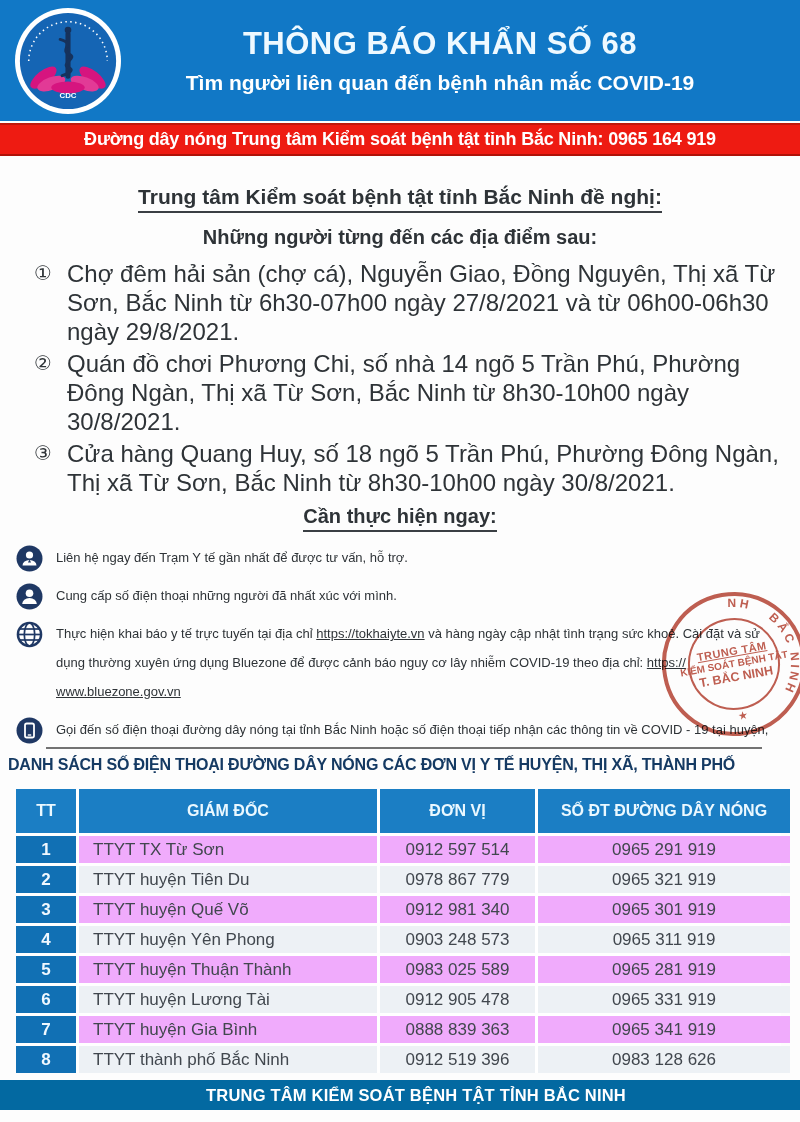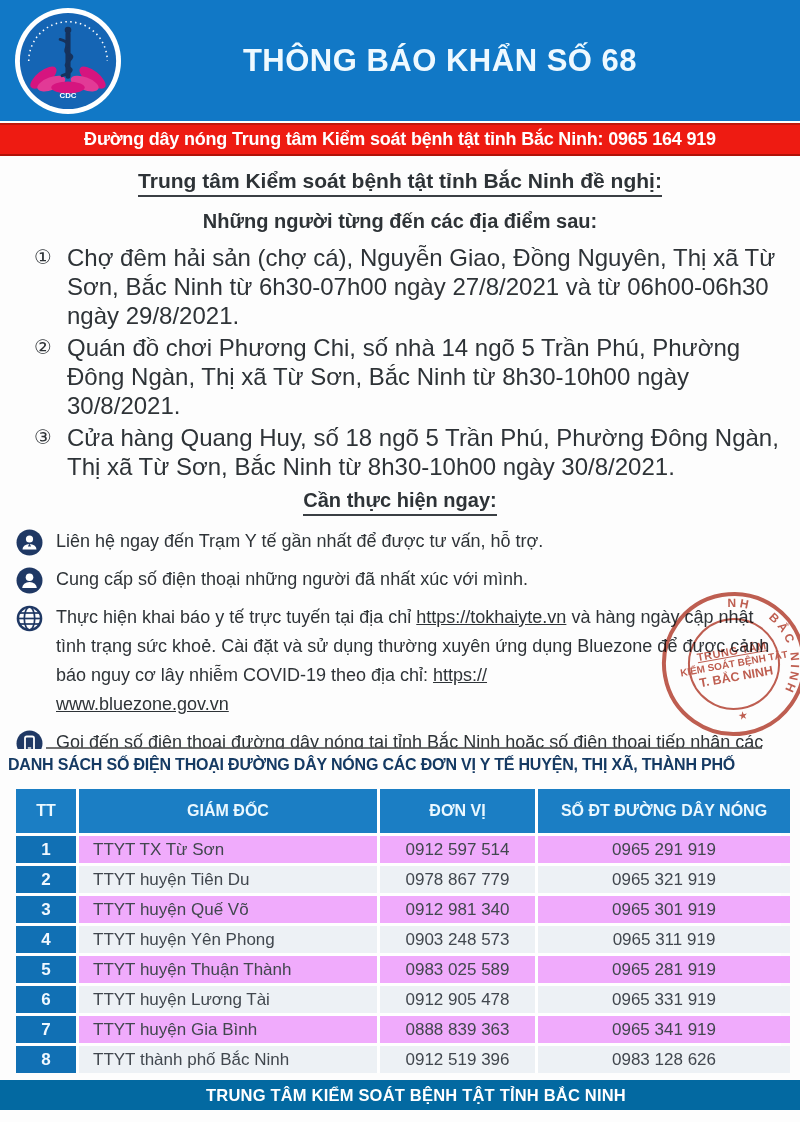--- a/index.html
+++ b/index.html
@@ -17,31 +17,31 @@
   
   .hotline{position:absolute;top:123px;left:0;right:0;height:33px;background:#ee1b12;
     border-top:2px solid #c0170c;border-bottom:2px solid #b01208;box-sizing:border-box;
     display:flex;align-items:center;justify-content:center;}
   .hotline span{color:#ffffff;font-size:18px;font-weight:bold;letter-spacing:-.2px;white-space:nowrap;}
 
   
   .content{position:absolute;top:157px;left:0;right:0;height:592px;overflow:hidden;color:#2e3337;}
   .center-heading{text-align:center;}
   .center-heading .u{display:inline-block;font-weight:bold;border-bottom:2px solid #3a3f44;padding-bottom:2px;}
-  .h-request{margin-top:12px;font-size:21px;text-align:center;}
+  .h-request{margin-top:28px;font-size:21px;text-align:center;}
   .h-locations{margin-top:13px;font-size:20px;font-weight:bold;text-align:center;}
   .loc-list{margin:10px 20px 0 30px;}
   .loc-item{display:flex;gap:11px;margin-bottom:3px;}
   .loc-marker{flex:0 0 26px;font-size:20px;line-height:29px;text-align:center;}
   .loc-text{font-size:24px;line-height:29px;}
   .h-actions{margin-top:8px;font-size:20px;}
   .actions{margin:11px 22px 0 16px;}
   .action{display:flex;gap:13px;margin-bottom:9px;}
   .action-icon{flex:0 0 27px;padding-top:2px;}
-  .action-text{font-size:18px;line-height:29px;}
+  .action-text{font-size:13px;line-height:29px;}
   .action-text a{color:#2e3337;text-decoration:underline;cursor:pointer;}
 
   
   .stamp{position:absolute;left:659px;top:589px;width:150px;height:150px;
     transform:rotate(-10deg);opacity:.82;z-index:5;pointer-events:none;mix-blend-mode:multiply;color:#b23b2a;}
   .stamp-center{position:absolute;inset:30px;display:flex;flex-direction:column;
     align-items:center;justify-content:center;gap:1px;text-align:center;}
   .stamp-l1{font-size:11px;font-weight:bold;text-decoration:underline;letter-spacing:.5px;}
   .stamp-l2{font-size:10px;font-weight:bold;white-space:nowrap;}
   .stamp-l3{font-size:12.5px;font-weight:bold;}
@@ -86,20 +86,21 @@
       </g>
       <g>
         <rect x="52.4" y="25" width="5.2" height="48" rx="2.6" fill="#16325c"></rect>
         <circle cx="55" cy="23.5" r="3.4" fill="#16325c"></circle>
         <path d="M47,33 C63,37 46,44 56,48 C66,52 46,58 56,62 C63,65 52,69 49,70" fill="none" stroke="#16325c" stroke-width="3" stroke-linecap="round"></path>
       </g>
       <text x="55" y="93" text-anchor="middle" font-size="8" font-weight="bold" fill="#ffffff">CDC</text>
     </svg>
     <div class="header-titles">
       <div class="main-title">THÔNG BÁO KHẨN SỐ 68</div>
+      <div class="sub-title">Tìm người liên quan đến bệnh nhân mắc COVID-19</div>
     </div>
   </div>
 
   <div class="hotline">
     <span>Đường dây nóng Trung tâm Kiểm soát bệnh tật tỉnh Bắc Ninh: 0965 164 919</span>
   </div>
 
   <div class="content">
 
     <div class="center-heading h-request">

